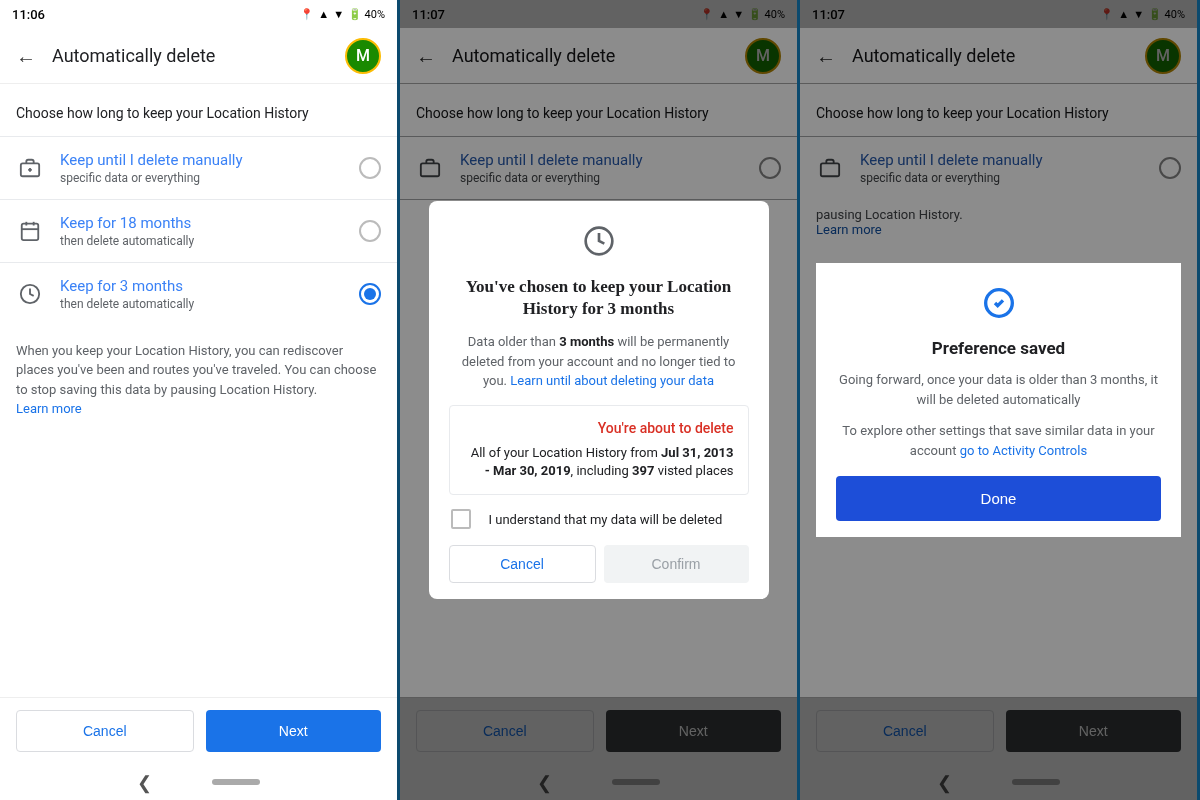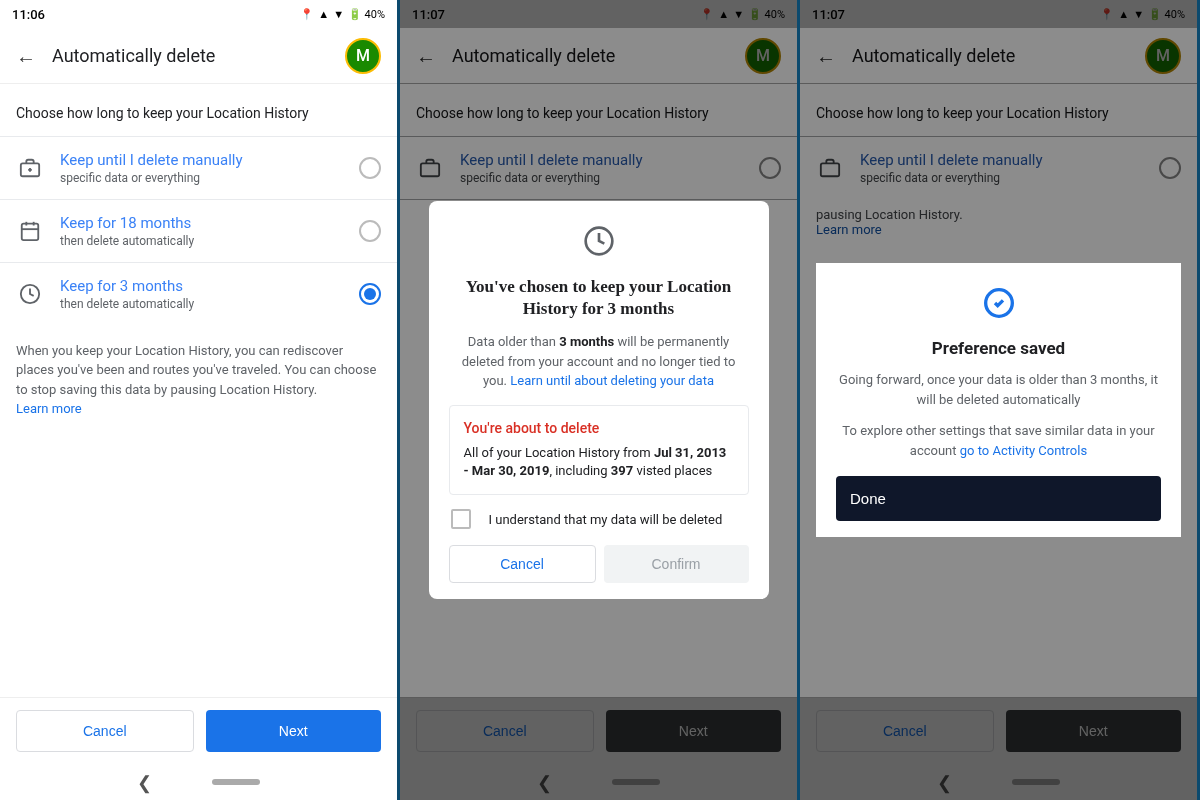--- a/index.html
+++ b/index.html
@@ -268,21 +268,21 @@
     }
     .dialog-body a {
       color: #1a73e8;
       text-decoration: none;
     }
     .delete-box {
       border: 1px solid #e8eaed;
       border-radius: 4px;
       padding: 14px;
       margin-bottom: 14px;
-      text-align: left;
+      text-align: right;
     }
     .delete-warning {
       color: #d93025;
       font-size: 14px;
       font-weight: 500;
       margin-bottom: 8px;
     }
     .delete-detail {
       font-size: 13px;
       color: #202124;
@@ -374,28 +374,28 @@
       text-align: center;
       margin-bottom: 16px;
     }
     .pref-dialog-sub a {
       color: #1a73e8;
       text-decoration: none;
     }
     .btn-done {
       width: 100%;
       padding: 14px;
-      background: #0f172a;
+      background: #1d4ed8;
       color: #fff;
       border: none;
       border-radius: 4px;
       font-size: 15px;
       font-weight: 500;
       cursor: pointer;
-      text-align: left;
+      text-align: center;
     }
     .panel-relative {
       position: relative;
     }
   </style>
 </head>
 <body>
 
 <div class="phone-panel">
 

